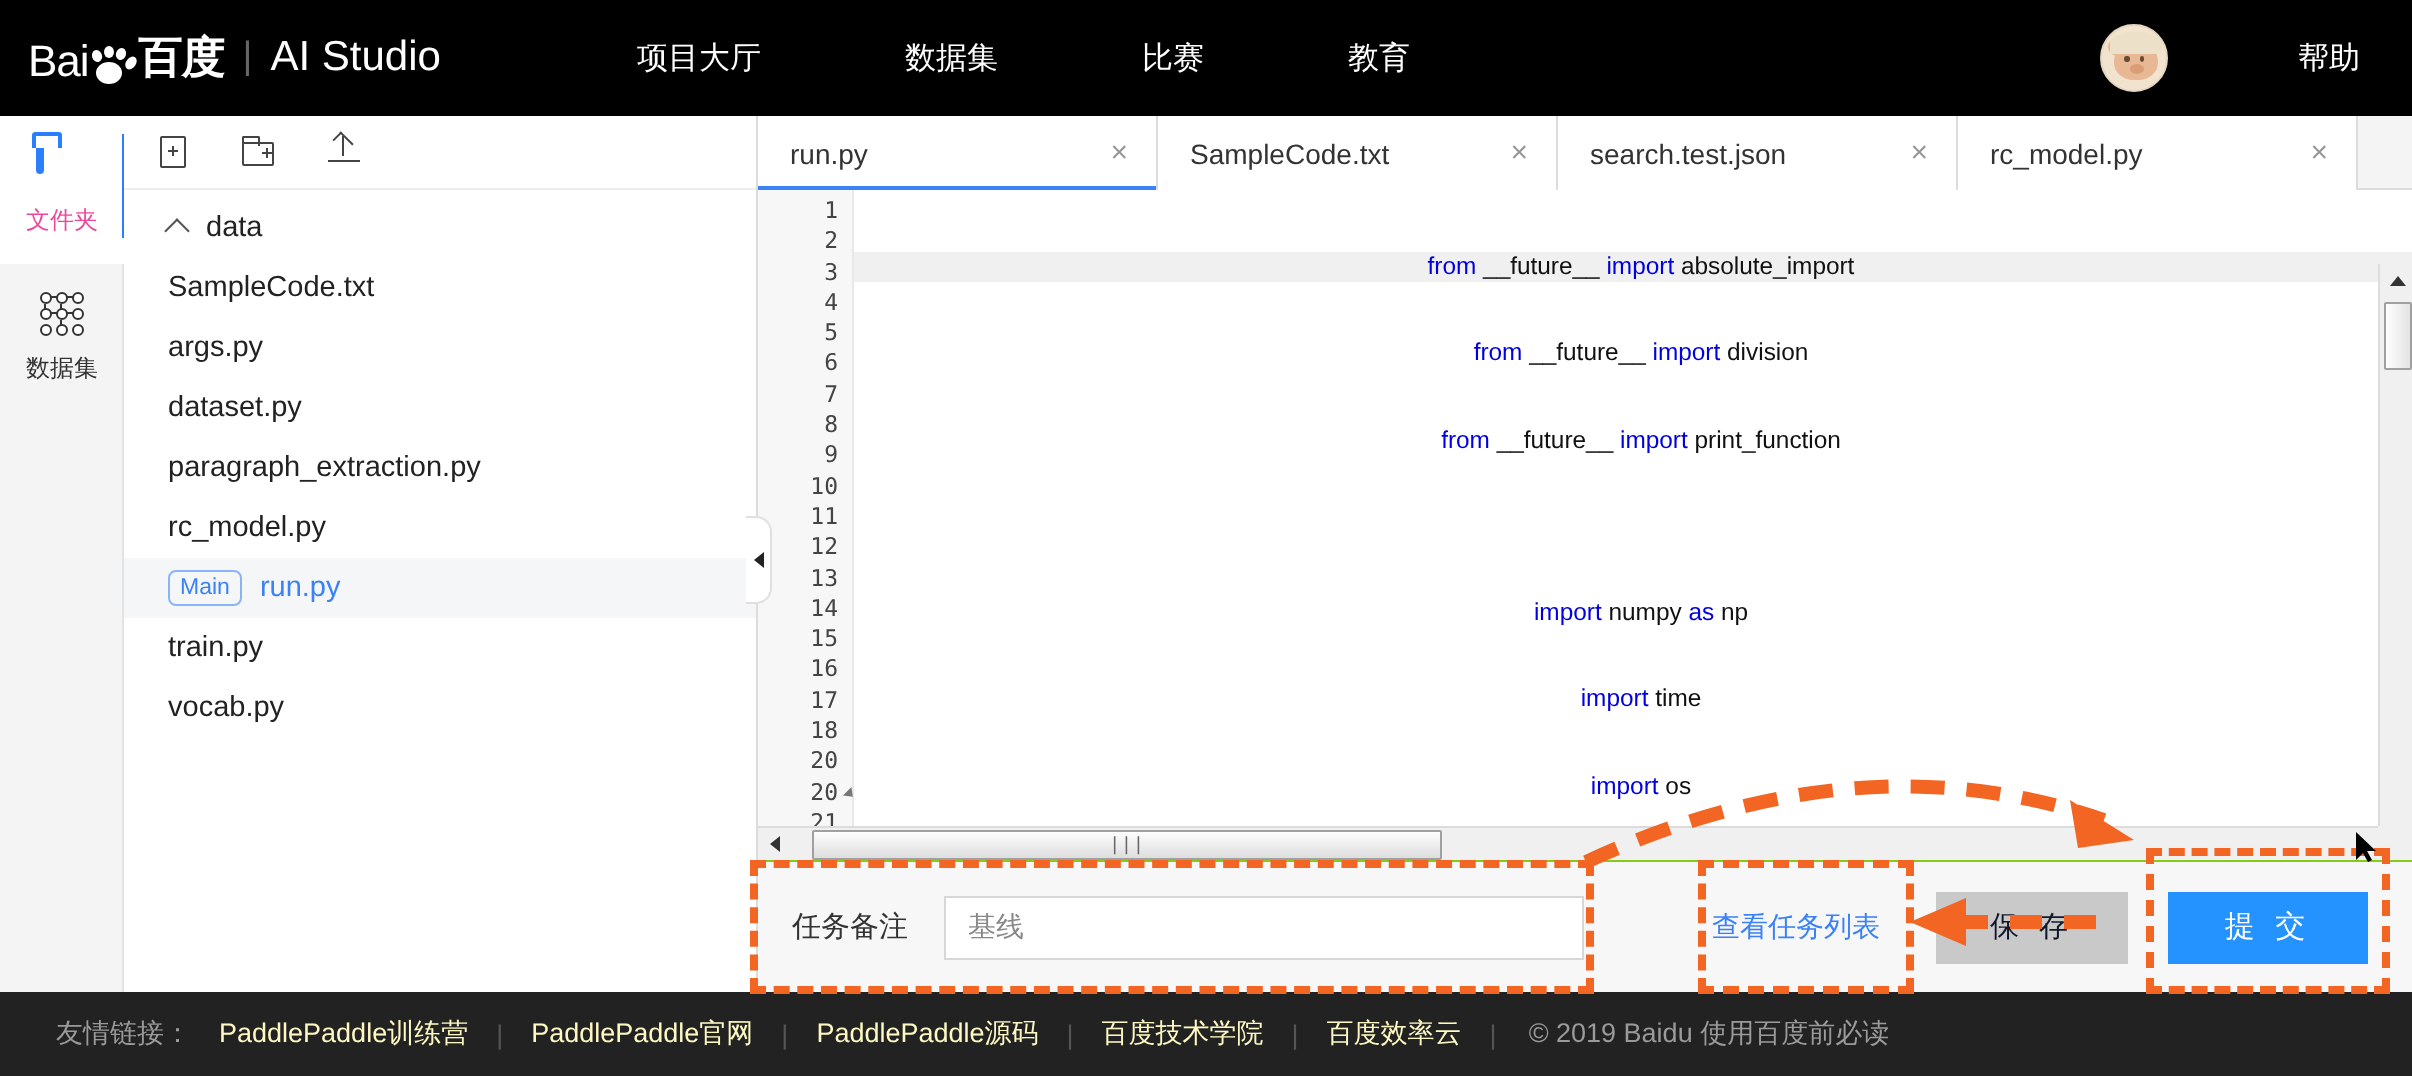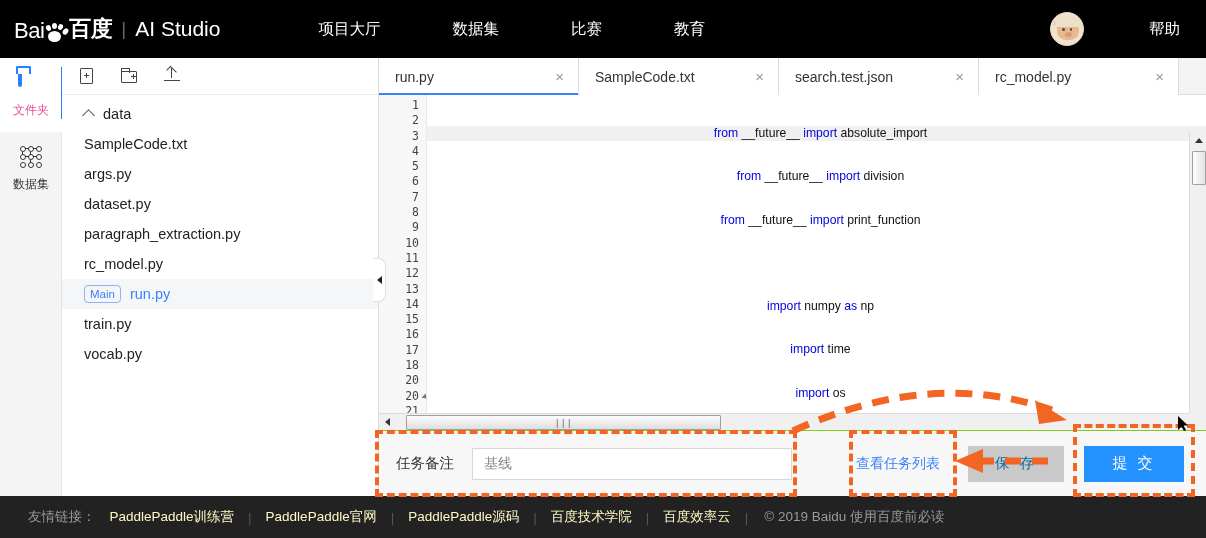--- a/index.html
+++ b/index.html
@@ -195,21 +195,21 @@
   }
   .remark-label { margin-left: 17px; font-size: 14.5px; color: #333; }
   .remark-input {
     margin-left: 18px; width: 320px; height: 32px; border: 1px solid #d7d7d7;
     background: #fff; padding: 0 11px; font-size: 14px; color: #888;
     font-family: "Liberation Sans", sans-serif; outline: none;
   }
   .view-tasks { position: absolute; left: 477px; font-size: 14px; color: #3b82f6; cursor: pointer; }
   .btn-save {
     position: absolute; left: 589px; width: 96px; height: 36px; background: #c9c9c9;
-    color: #0369a1; border: none; font-size: 14.5px; letter-spacing: 3px;
+    color: #0f172a; border: none; font-size: 14.5px; letter-spacing: 3px;
     font-family: "Liberation Sans", sans-serif; cursor: not-allowed;
   }
   .btn-submit {
     position: absolute; left: 705px; width: 100px; height: 36px; background: #2492ff;
     color: #fff; border: none; font-size: 15px; letter-spacing: 3px;
     font-family: "Liberation Sans", sans-serif; cursor: pointer;
   }
 
   
   .footer {

